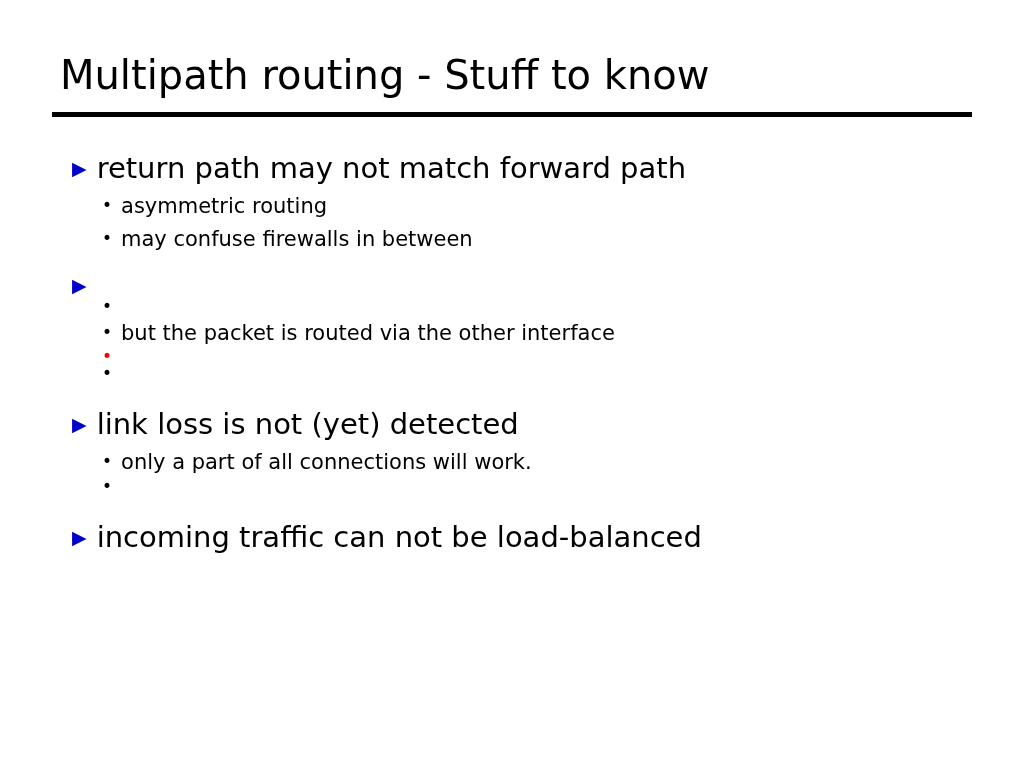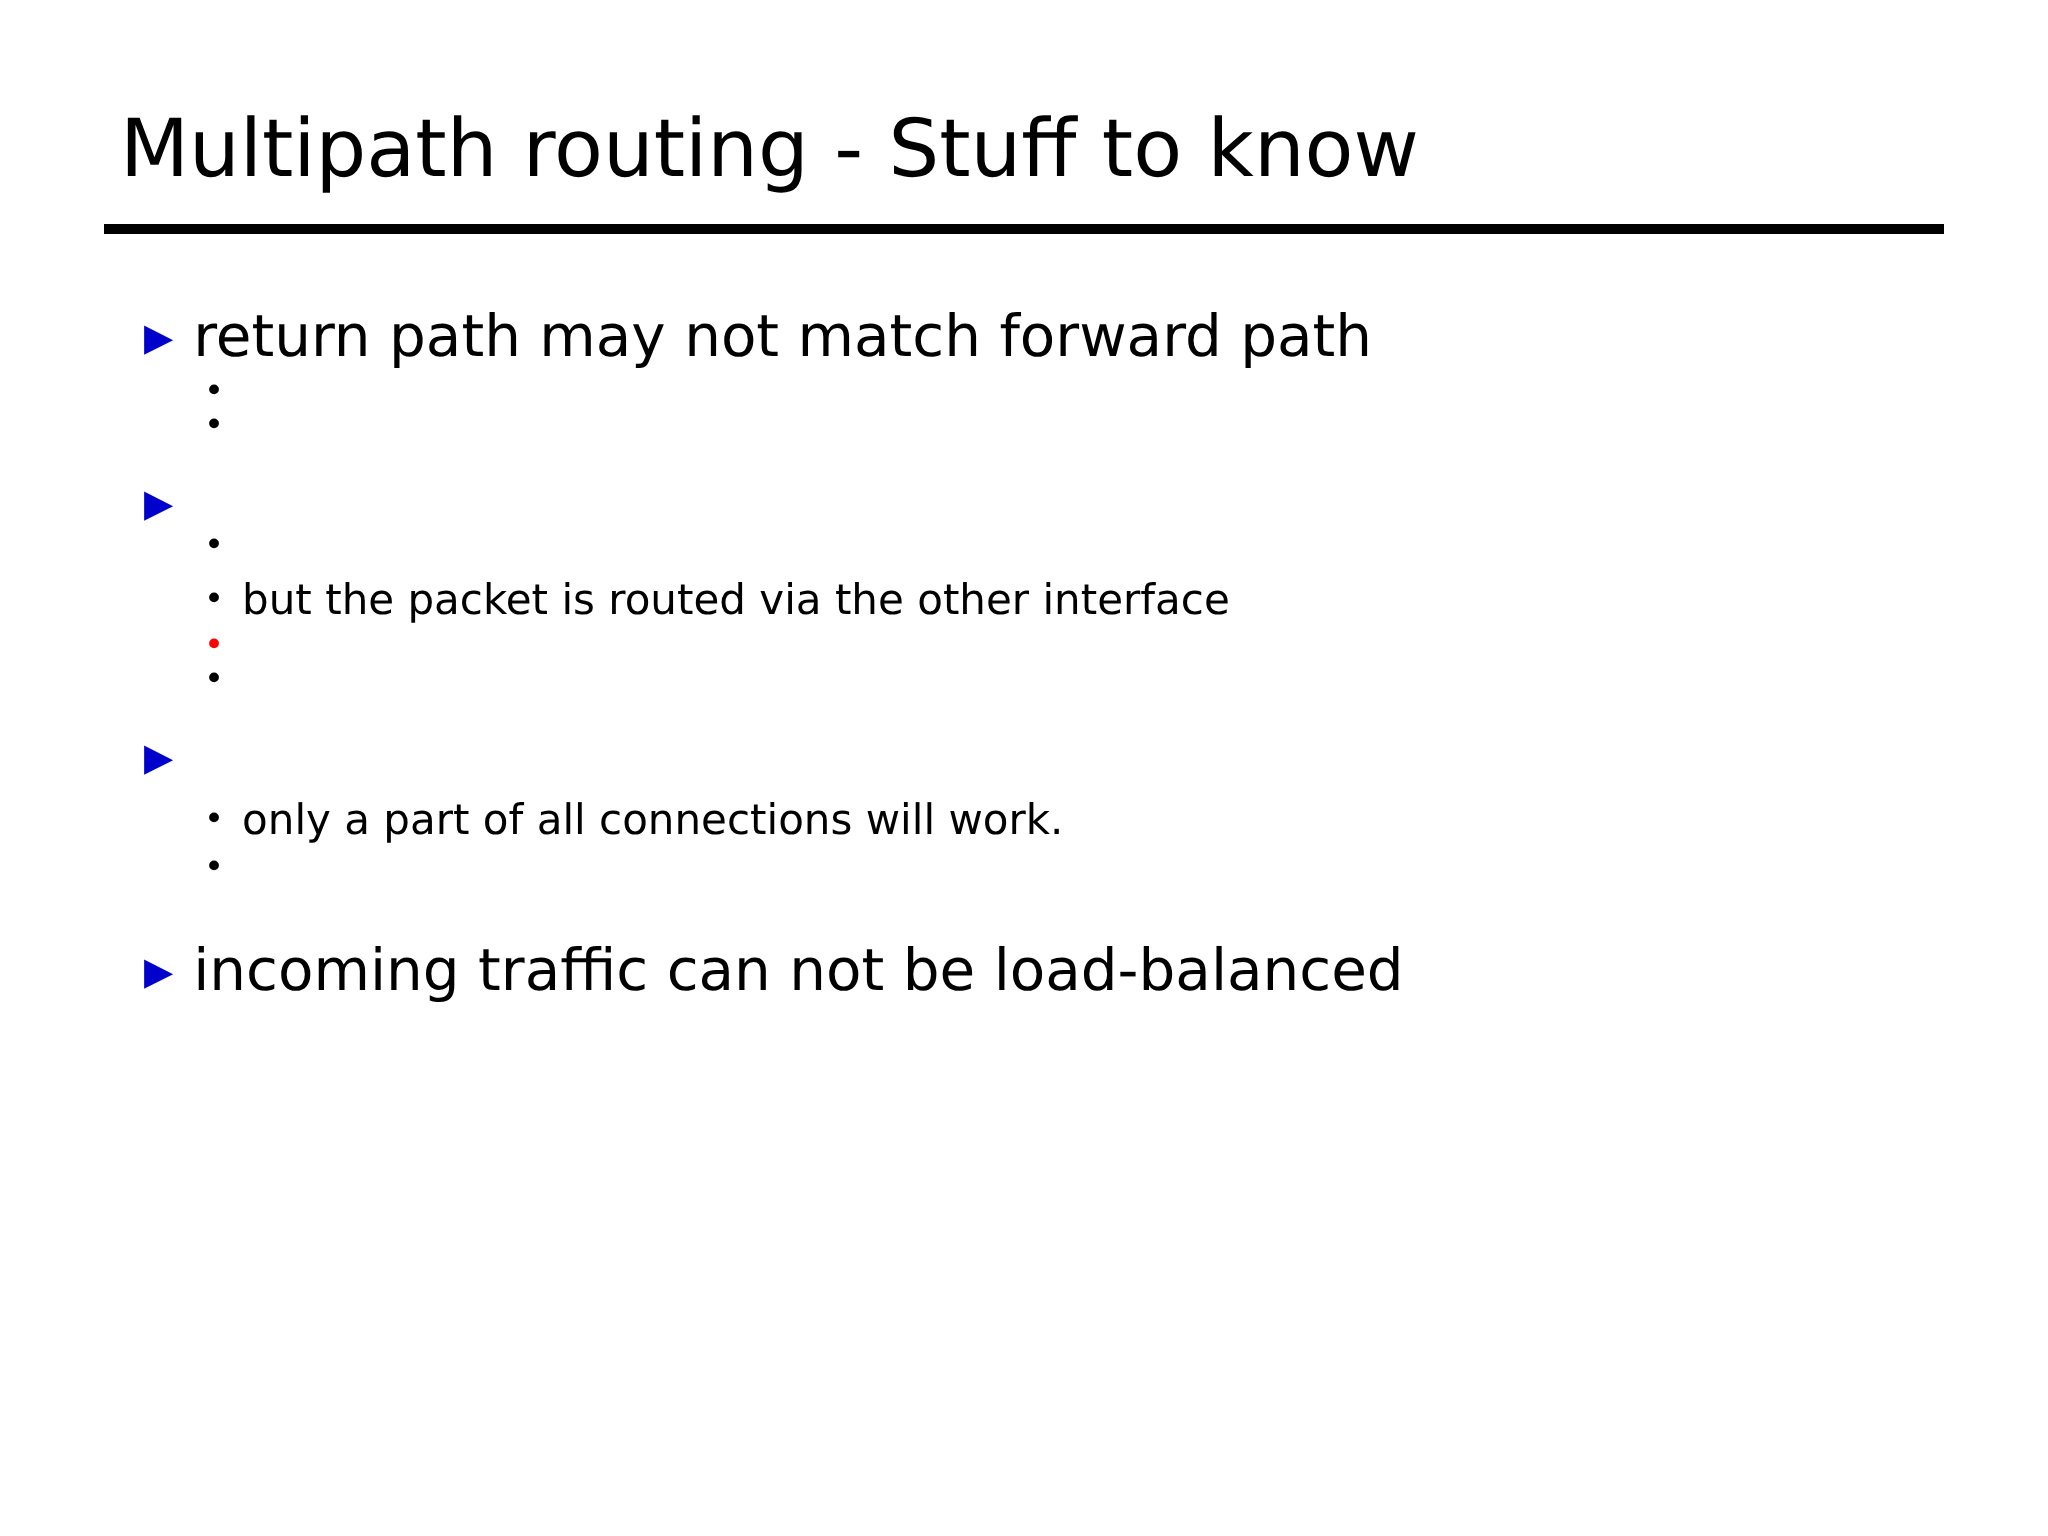--- a/index.html
+++ b/index.html
@@ -107,23 +107,25 @@
   <div class="content">
 
     <div class="block">
       <div class="lvl1">
         <span class="marker">▶</span>
         <span class="txt">return path may not match forward path</span>
       </div>
       <ul class="lvl2-list">
         <li class="lvl2">
           <span class="marker">•</span>
+          <span class="txt">asymmetric routing</span>
         </li>
         <li class="lvl2">
           <span class="marker">•</span>
+          <span class="txt">may confuse firewalls in between</span>
         </li>
       </ul>
     </div>
 
     <div class="block">
       <div class="lvl1">
         <span class="marker">▶</span>
       </div>
       <ul class="lvl2-list">
         <li class="lvl2">
@@ -138,20 +140,21 @@
         </li>
         <li class="lvl2">
           <span class="marker">•</span>
         </li>
       </ul>
     </div>
 
     <div class="block">
       <div class="lvl1">
         <span class="marker">▶</span>
+        <span class="txt">link loss is not (yet) detected</span>
       </div>
       <ul class="lvl2-list">
         <li class="lvl2">
           <span class="marker">•</span>
           <span class="txt">only a part of all connections will work.</span>
         </li>
         <li class="lvl2">
           <span class="marker">•</span>
         </li>
       </ul>

